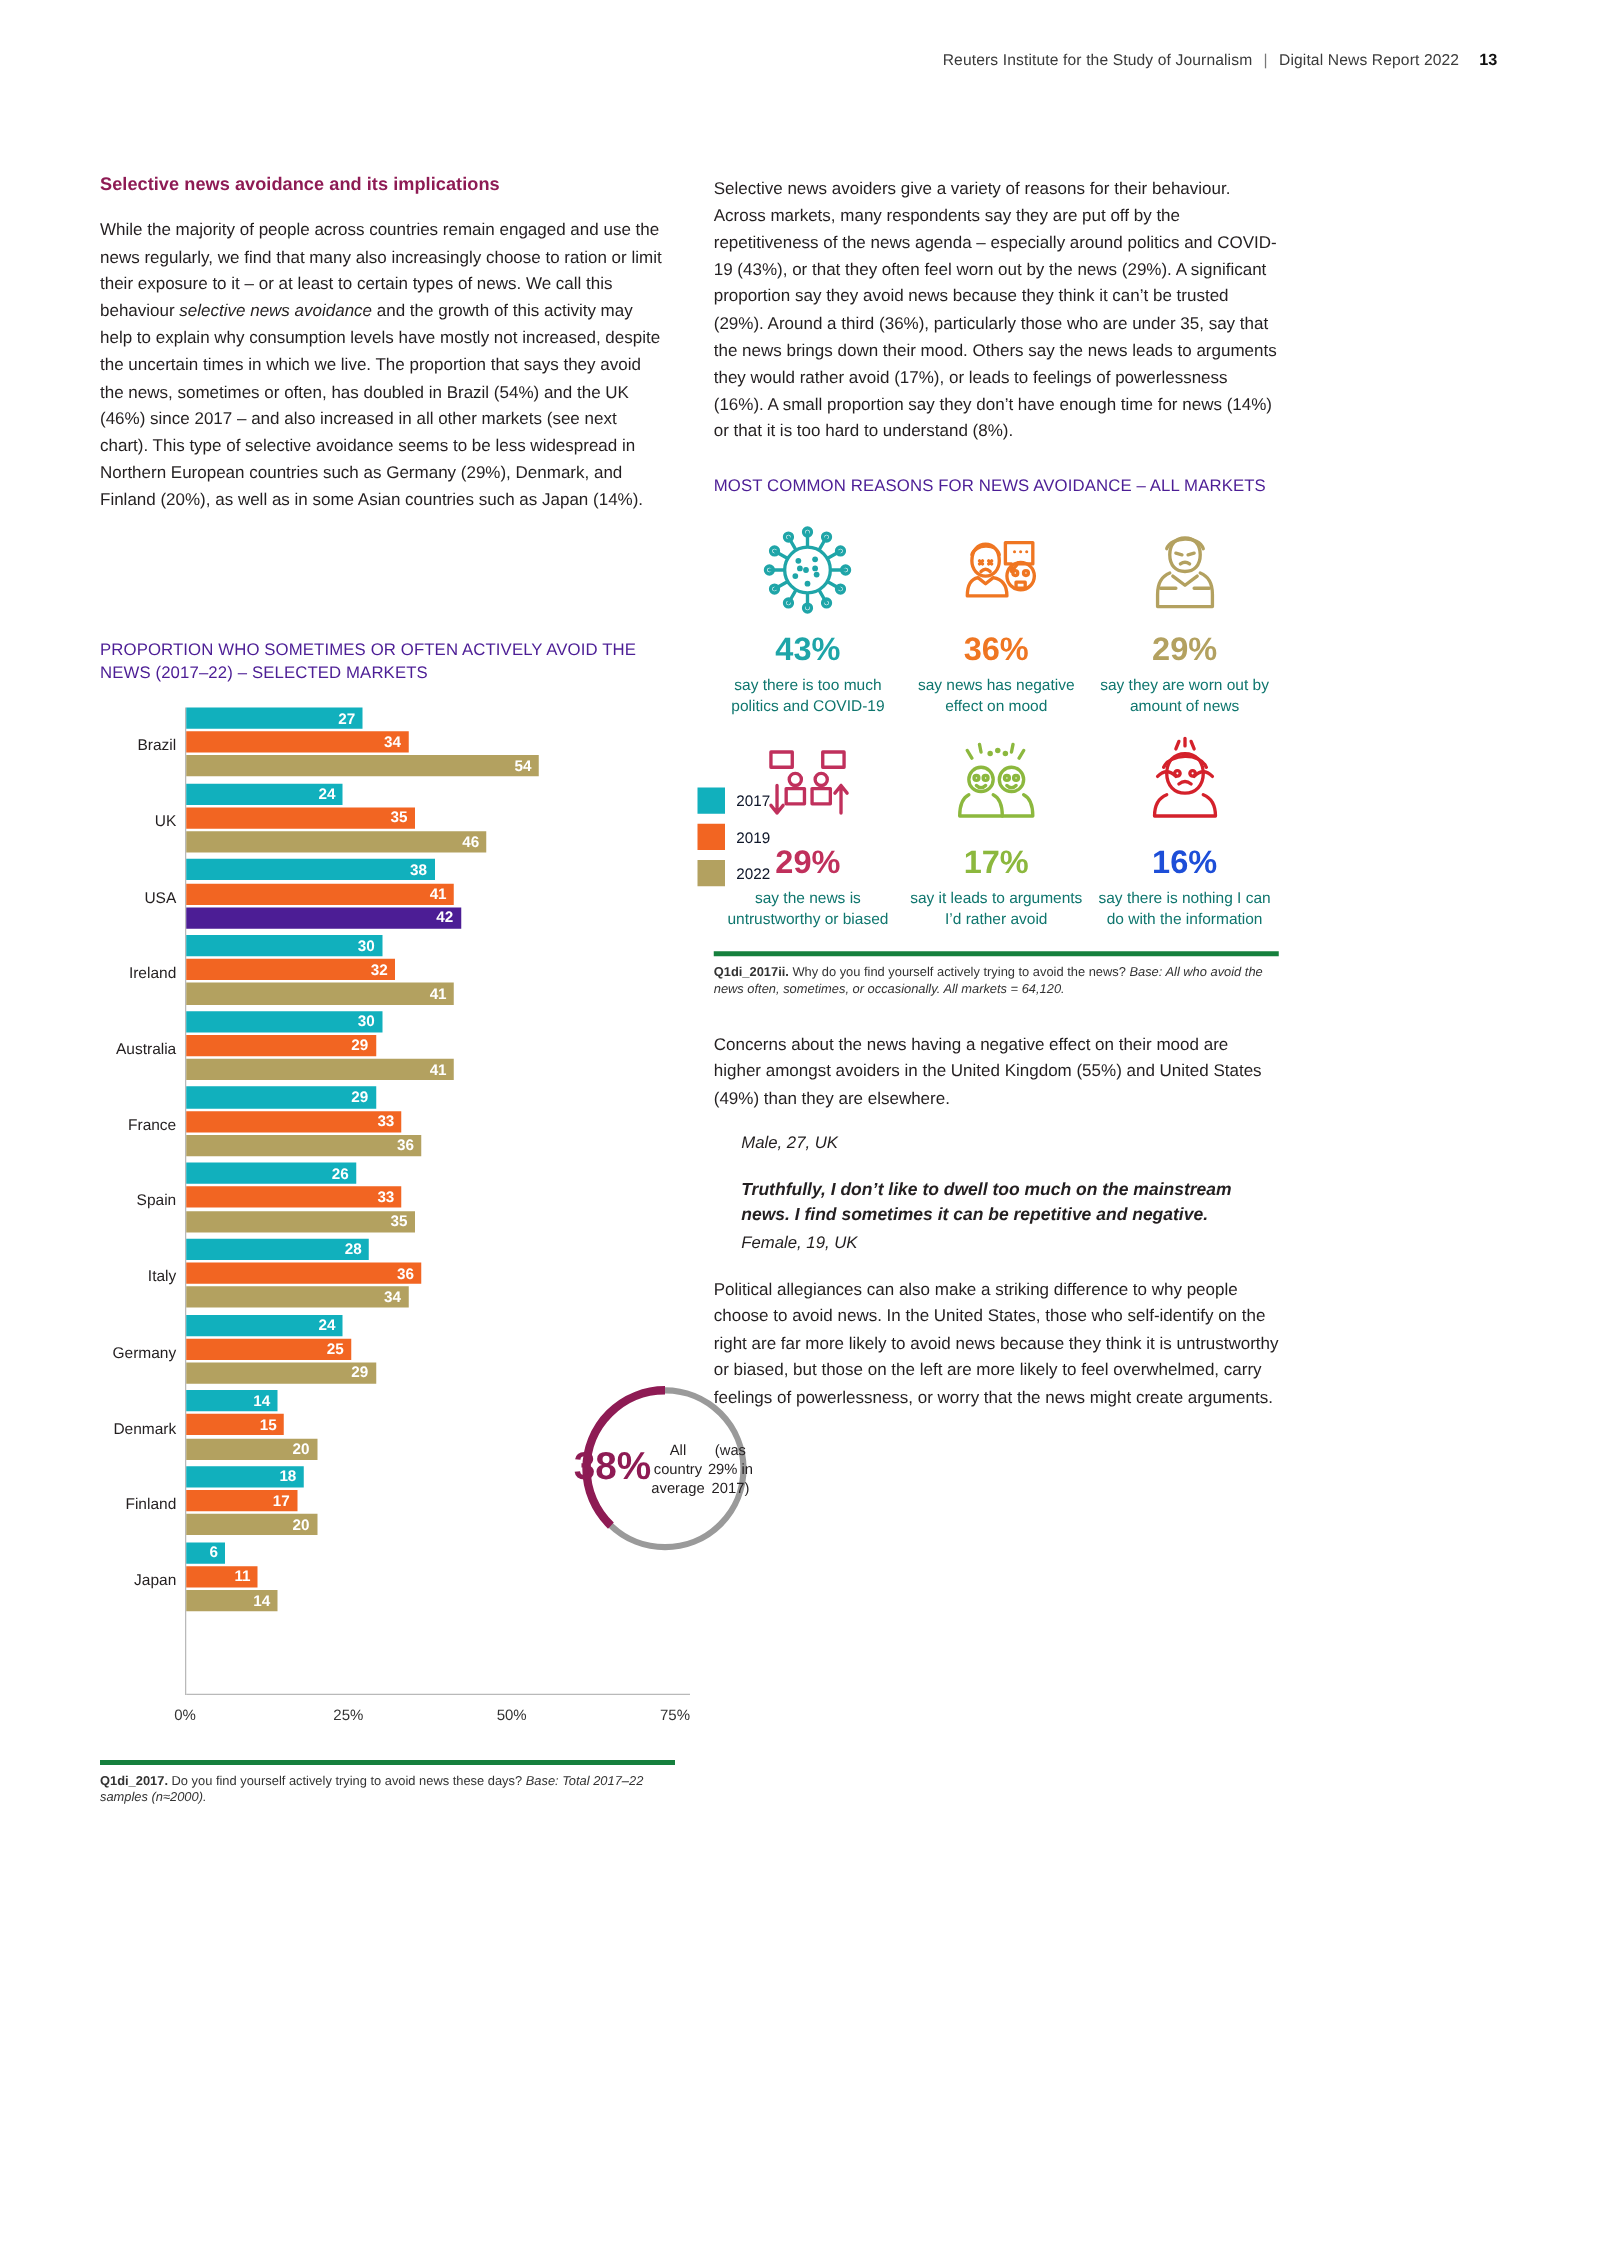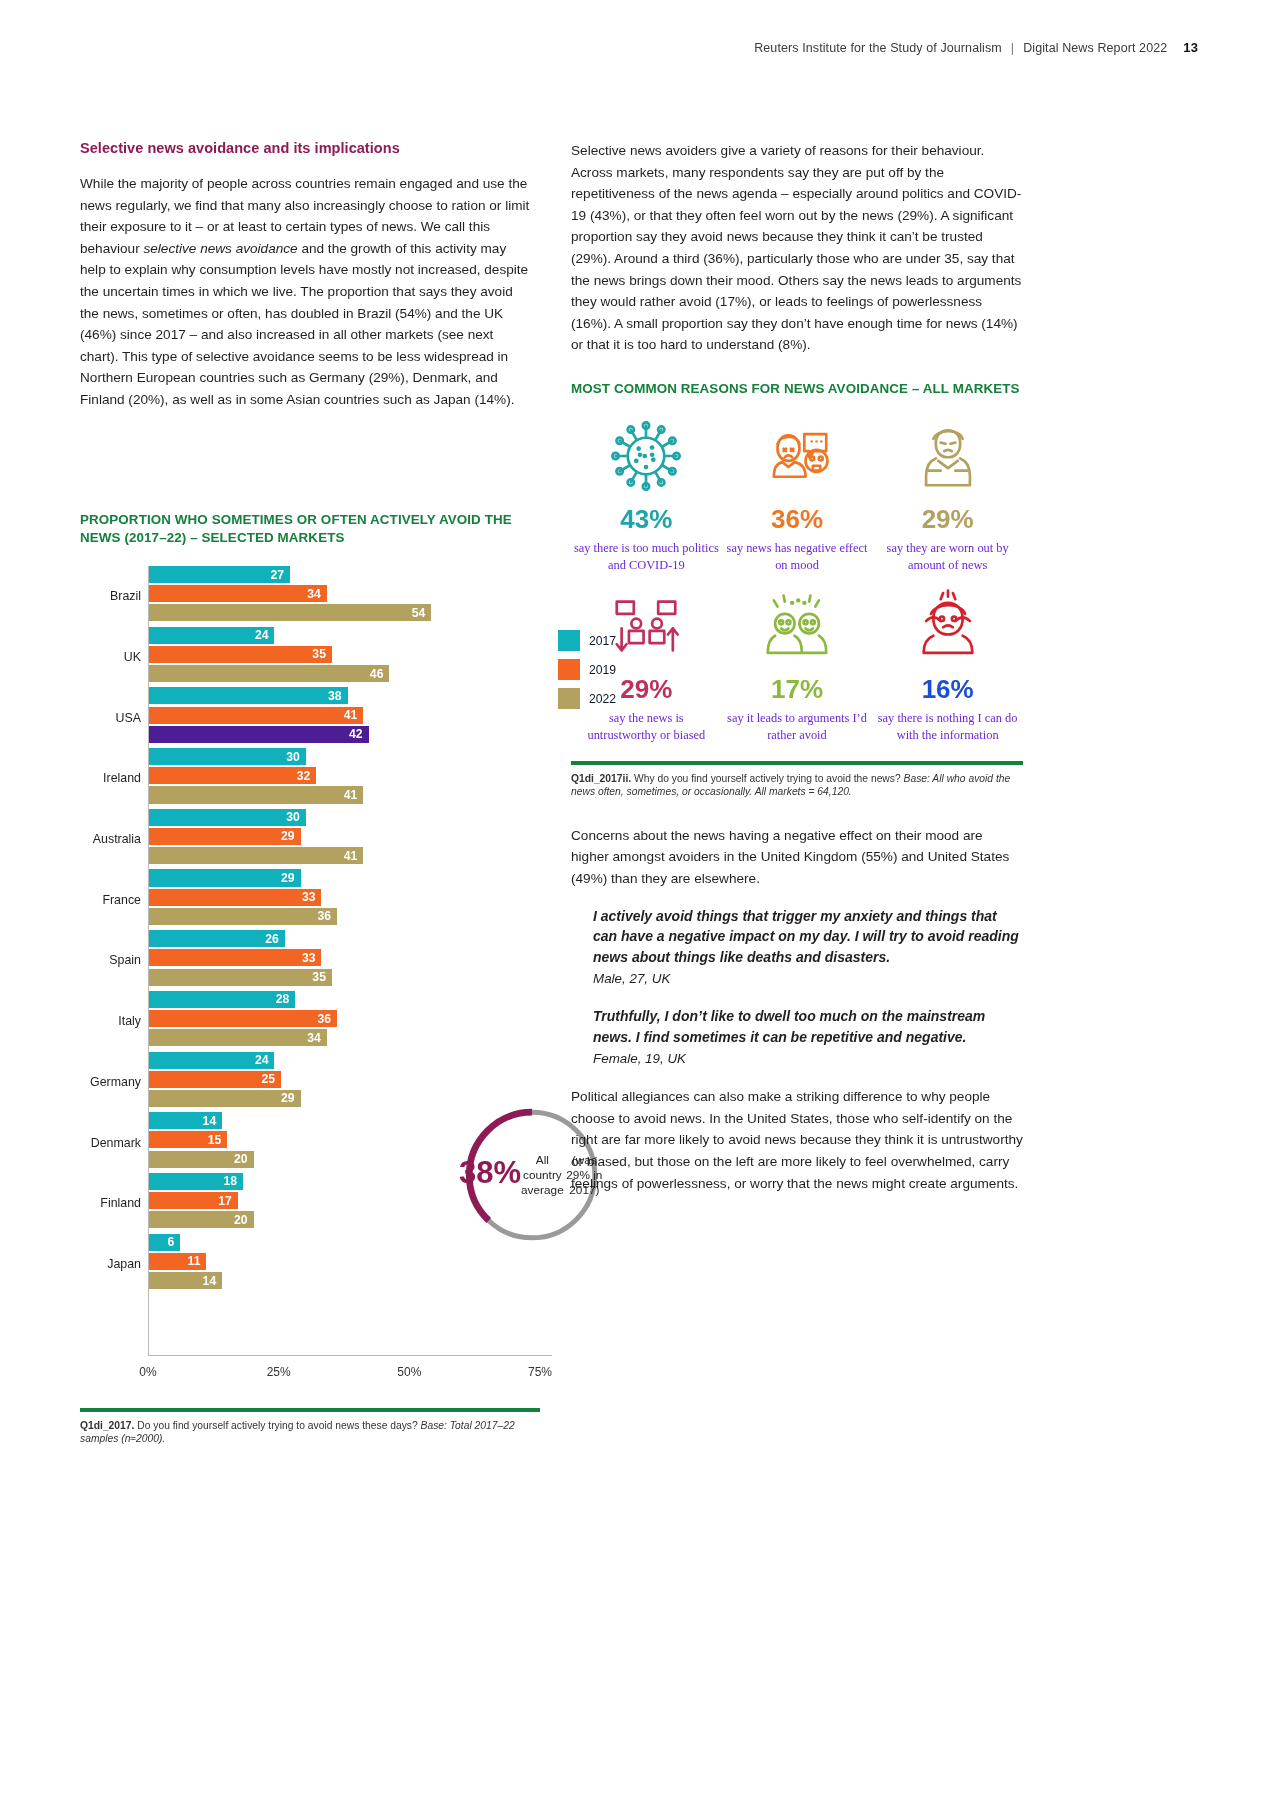--- a/index.html
+++ b/index.html
@@ -27,21 +27,21 @@
     color:#8e1b54;font-size:14.5px;font-weight:bold;margin:0 0 17px 0;
     letter-spacing:.05px;
   }
   p.body{
     font-size:13.6px;line-height:21.6px;margin:0 0 16px 0;color:#231f20;
     text-align:left;
   }
   p.body em{font-style:italic;}
 
   h3.charttitle{
-    color:#15803d;font-size:13.4px;font-weight:bold;line-height:17.5px;
+    color:#4c1d95;font-size:13.4px;font-weight:normal;line-height:17.5px;
     margin:0 0 20px 0;letter-spacing:.1px;text-transform:uppercase;
   }
 
   
   .chartwrap{position:absolute;left:80px;top:511px;width:460px;}
   .chart{position:relative;margin-top:4px;}
   .plot{position:relative;margin-left:68px;height:790px;border-left:1.5px solid #b9b9b9;}
   .axisline{position:absolute;left:0;right:-12px;bottom:0;height:1.5px;background:#b9b9b9;}
   .grp{position:relative;height:60.7px;}
   .bar{position:absolute;left:0;height:17.1px;border-radius:0;}
@@ -81,21 +81,21 @@
     border-top:4px solid #15803d;padding-top:7px;
   }
   .foot b{font-weight:bold;}
   .foot i{font-style:italic;}
 
   
   .icongrid{display:grid;grid-template-columns:repeat(3,1fr);row-gap:10px;margin-top:16px;}
   .icell{display:flex;flex-direction:column;align-items:center;text-align:center;padding:0 2px;}
   .icell .glyph{height:86px;display:flex;align-items:center;justify-content:center;}
   .icell .num{font-size:26px;font-weight:bold;line-height:1;margin:7px 0 8px;}
-  .icell .cap{font-size:12.4px;line-height:16.4px;color:#6d28d9;font-family:Liberation Serif, serif;}
+  .icell .cap{font-size:12.4px;line-height:16.4px;color:#0f766e;}
 
   
   .quote{
     font-style:italic;font-weight:bold;font-size:14px;line-height:20.5px;
     margin:0 0 4px 0;padding-left:22px;color:#231f20;
   }
   .attrib{font-style:italic;font-size:13.4px;margin:0 0 20px 0;padding-left:22px;color:#231f20;}
 </style>
 </head>
 <body>
@@ -441,21 +441,20 @@
           <div class="cap">say there is nothing I can do with the information</div>
         </div>
       </div>
 
     <div class="foot" style="margin-top:18px;">
       <b>Q1di_2017ii.</b><span> Why do you find yourself actively trying to avoid the news? </span><i>Base: All who avoid the news often, sometimes, or occasionally. All markets = 64,120.</i>
     </div>
 
     <p class="body" style="margin-top:26px;">Concerns about the news having a negative effect on their mood are higher amongst avoiders in the United Kingdom (55%) and United States (49%) than they are elsewhere.</p>
 
-    <p class="quote">I actively avoid things that trigger my anxiety and things that can have a negative impact on my day. I will try to avoid reading news about things like deaths and disasters.</p>
     <p class="attrib">Male, 27, UK</p>
 
     <p class="quote">Truthfully, I don’t like to dwell too much on the mainstream news. I find sometimes it can be repetitive and negative.</p>
     <p class="attrib">Female, 19, UK</p>
 
     <p class="body">Political allegiances can also make a striking difference to why people choose to avoid news. In the United States, those who self-identify on the right are far more likely to avoid news because they think it is untrustworthy or biased, but those on the left are more likely to feel overwhelmed, carry feelings of powerlessness, or worry that the news might create arguments.</p>
   </div>
 </div>
 
 </body></html>

